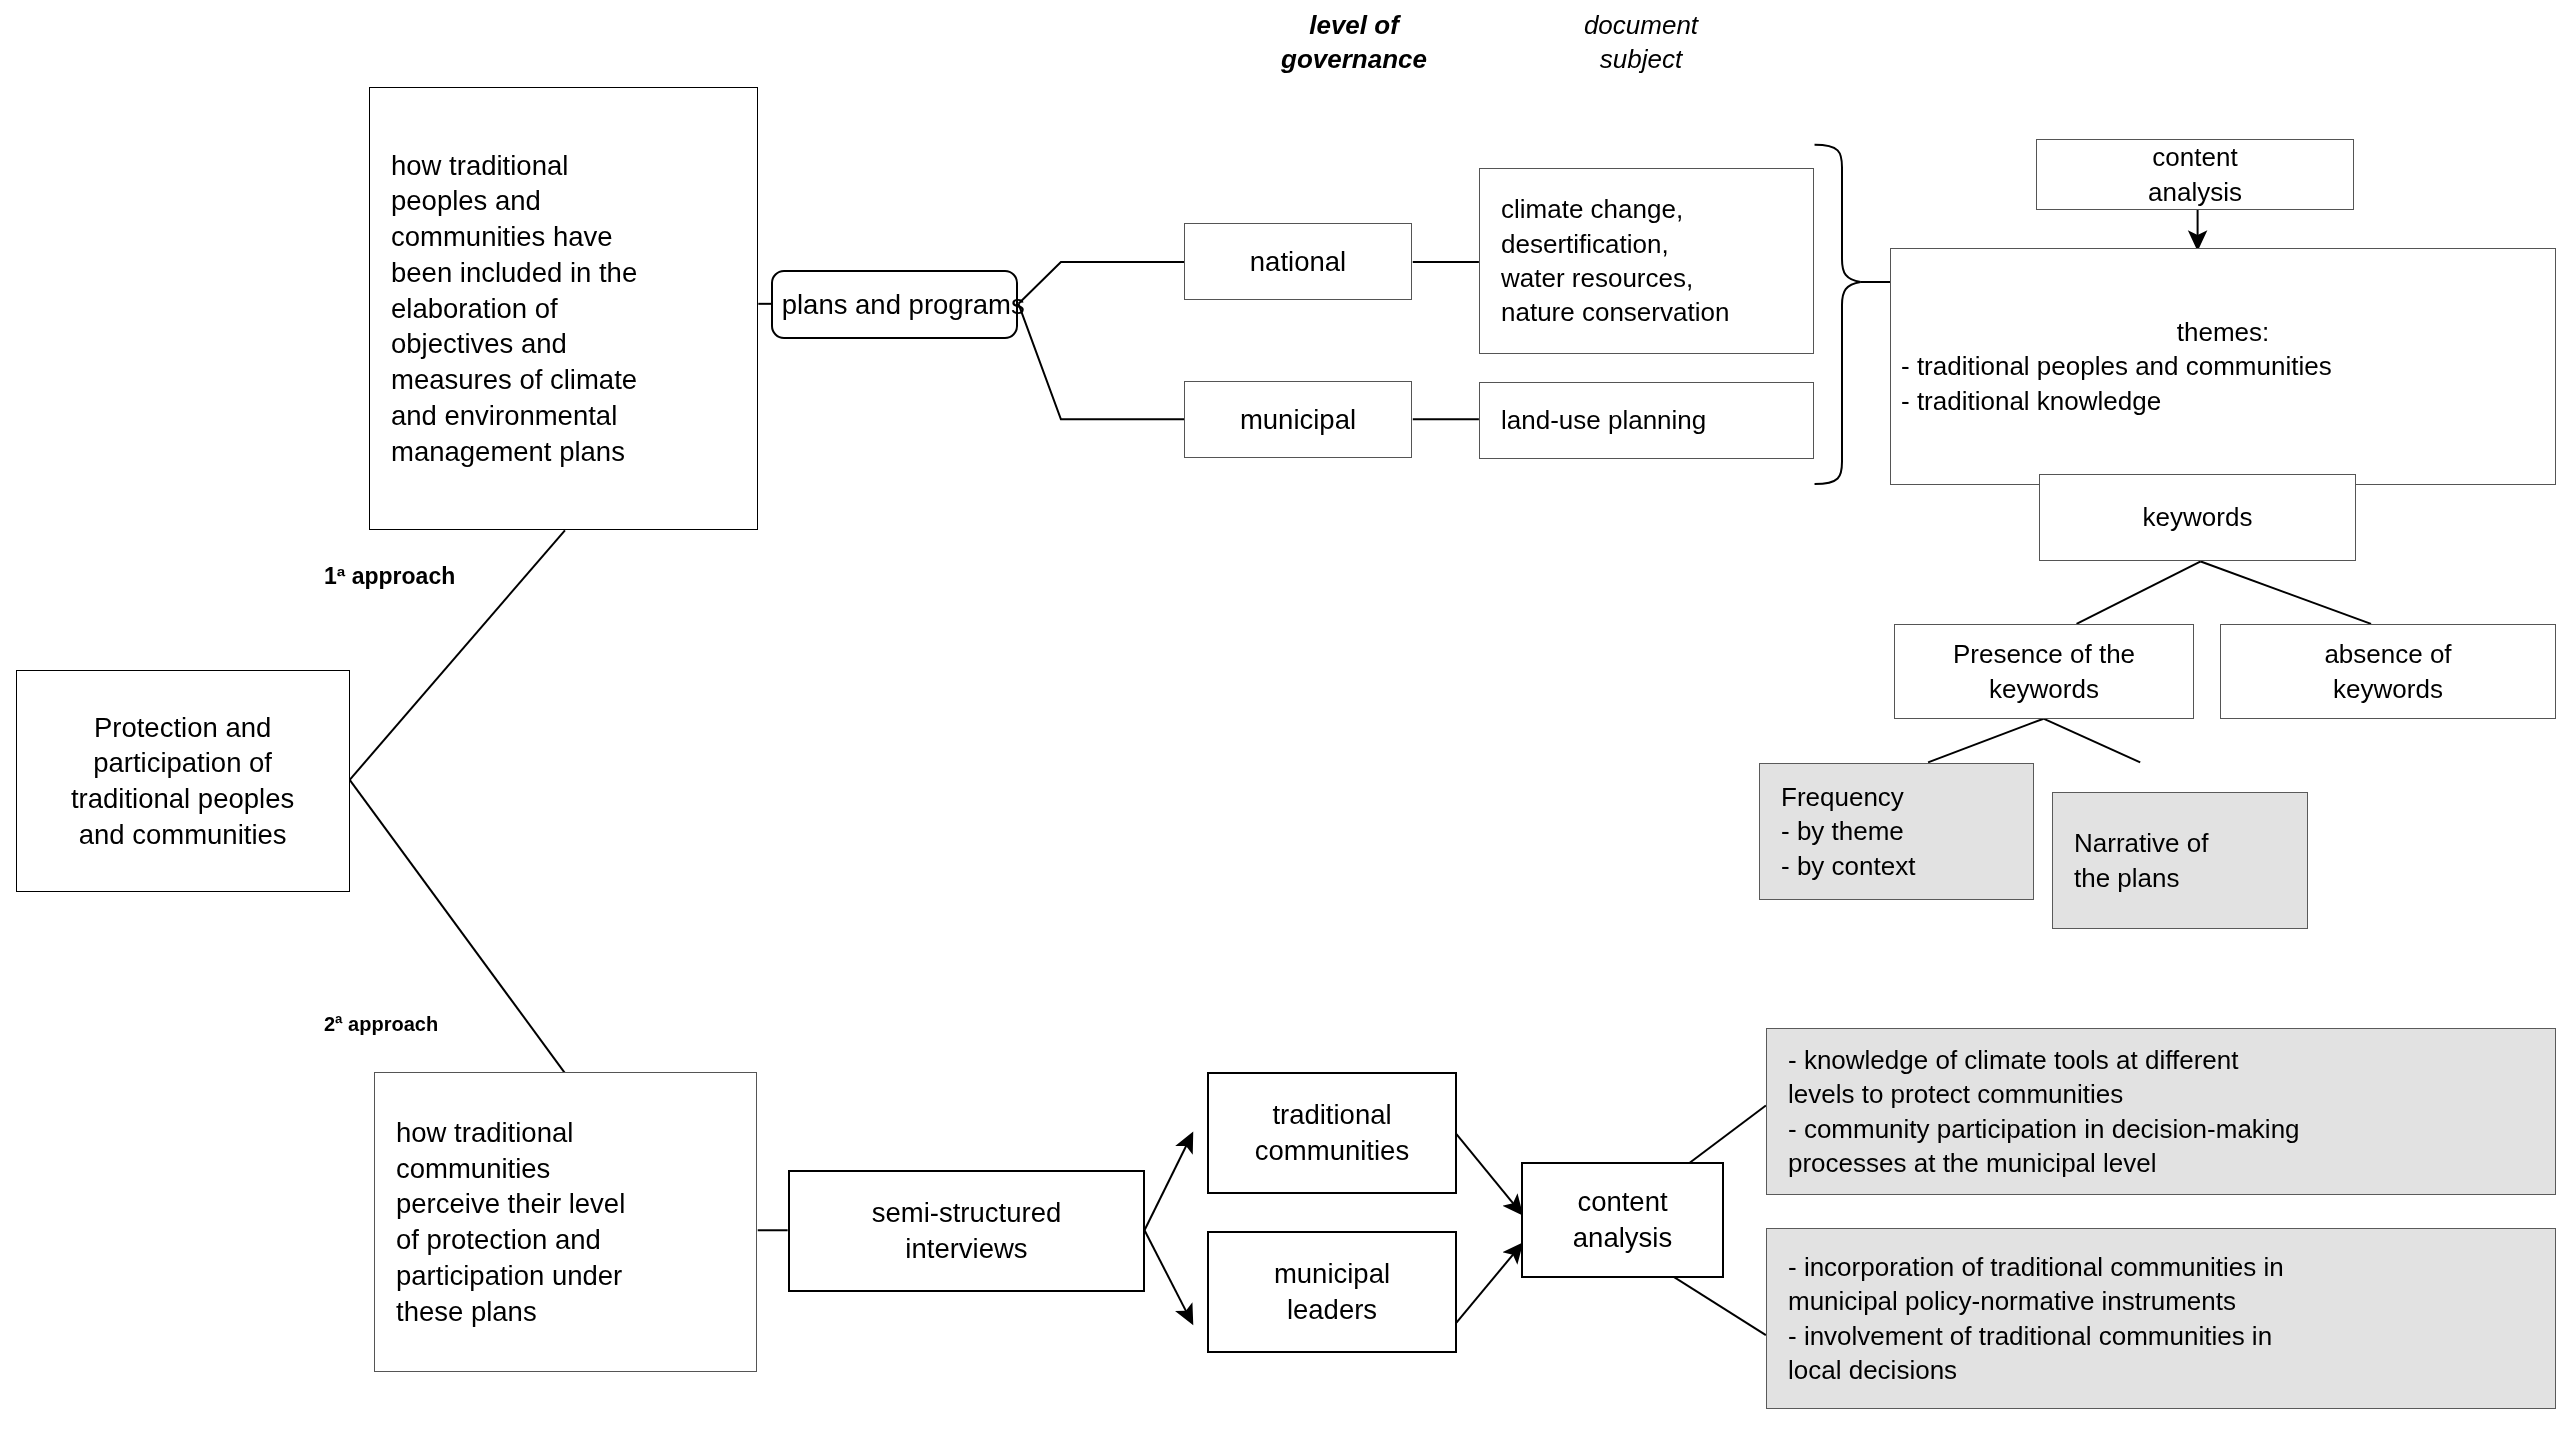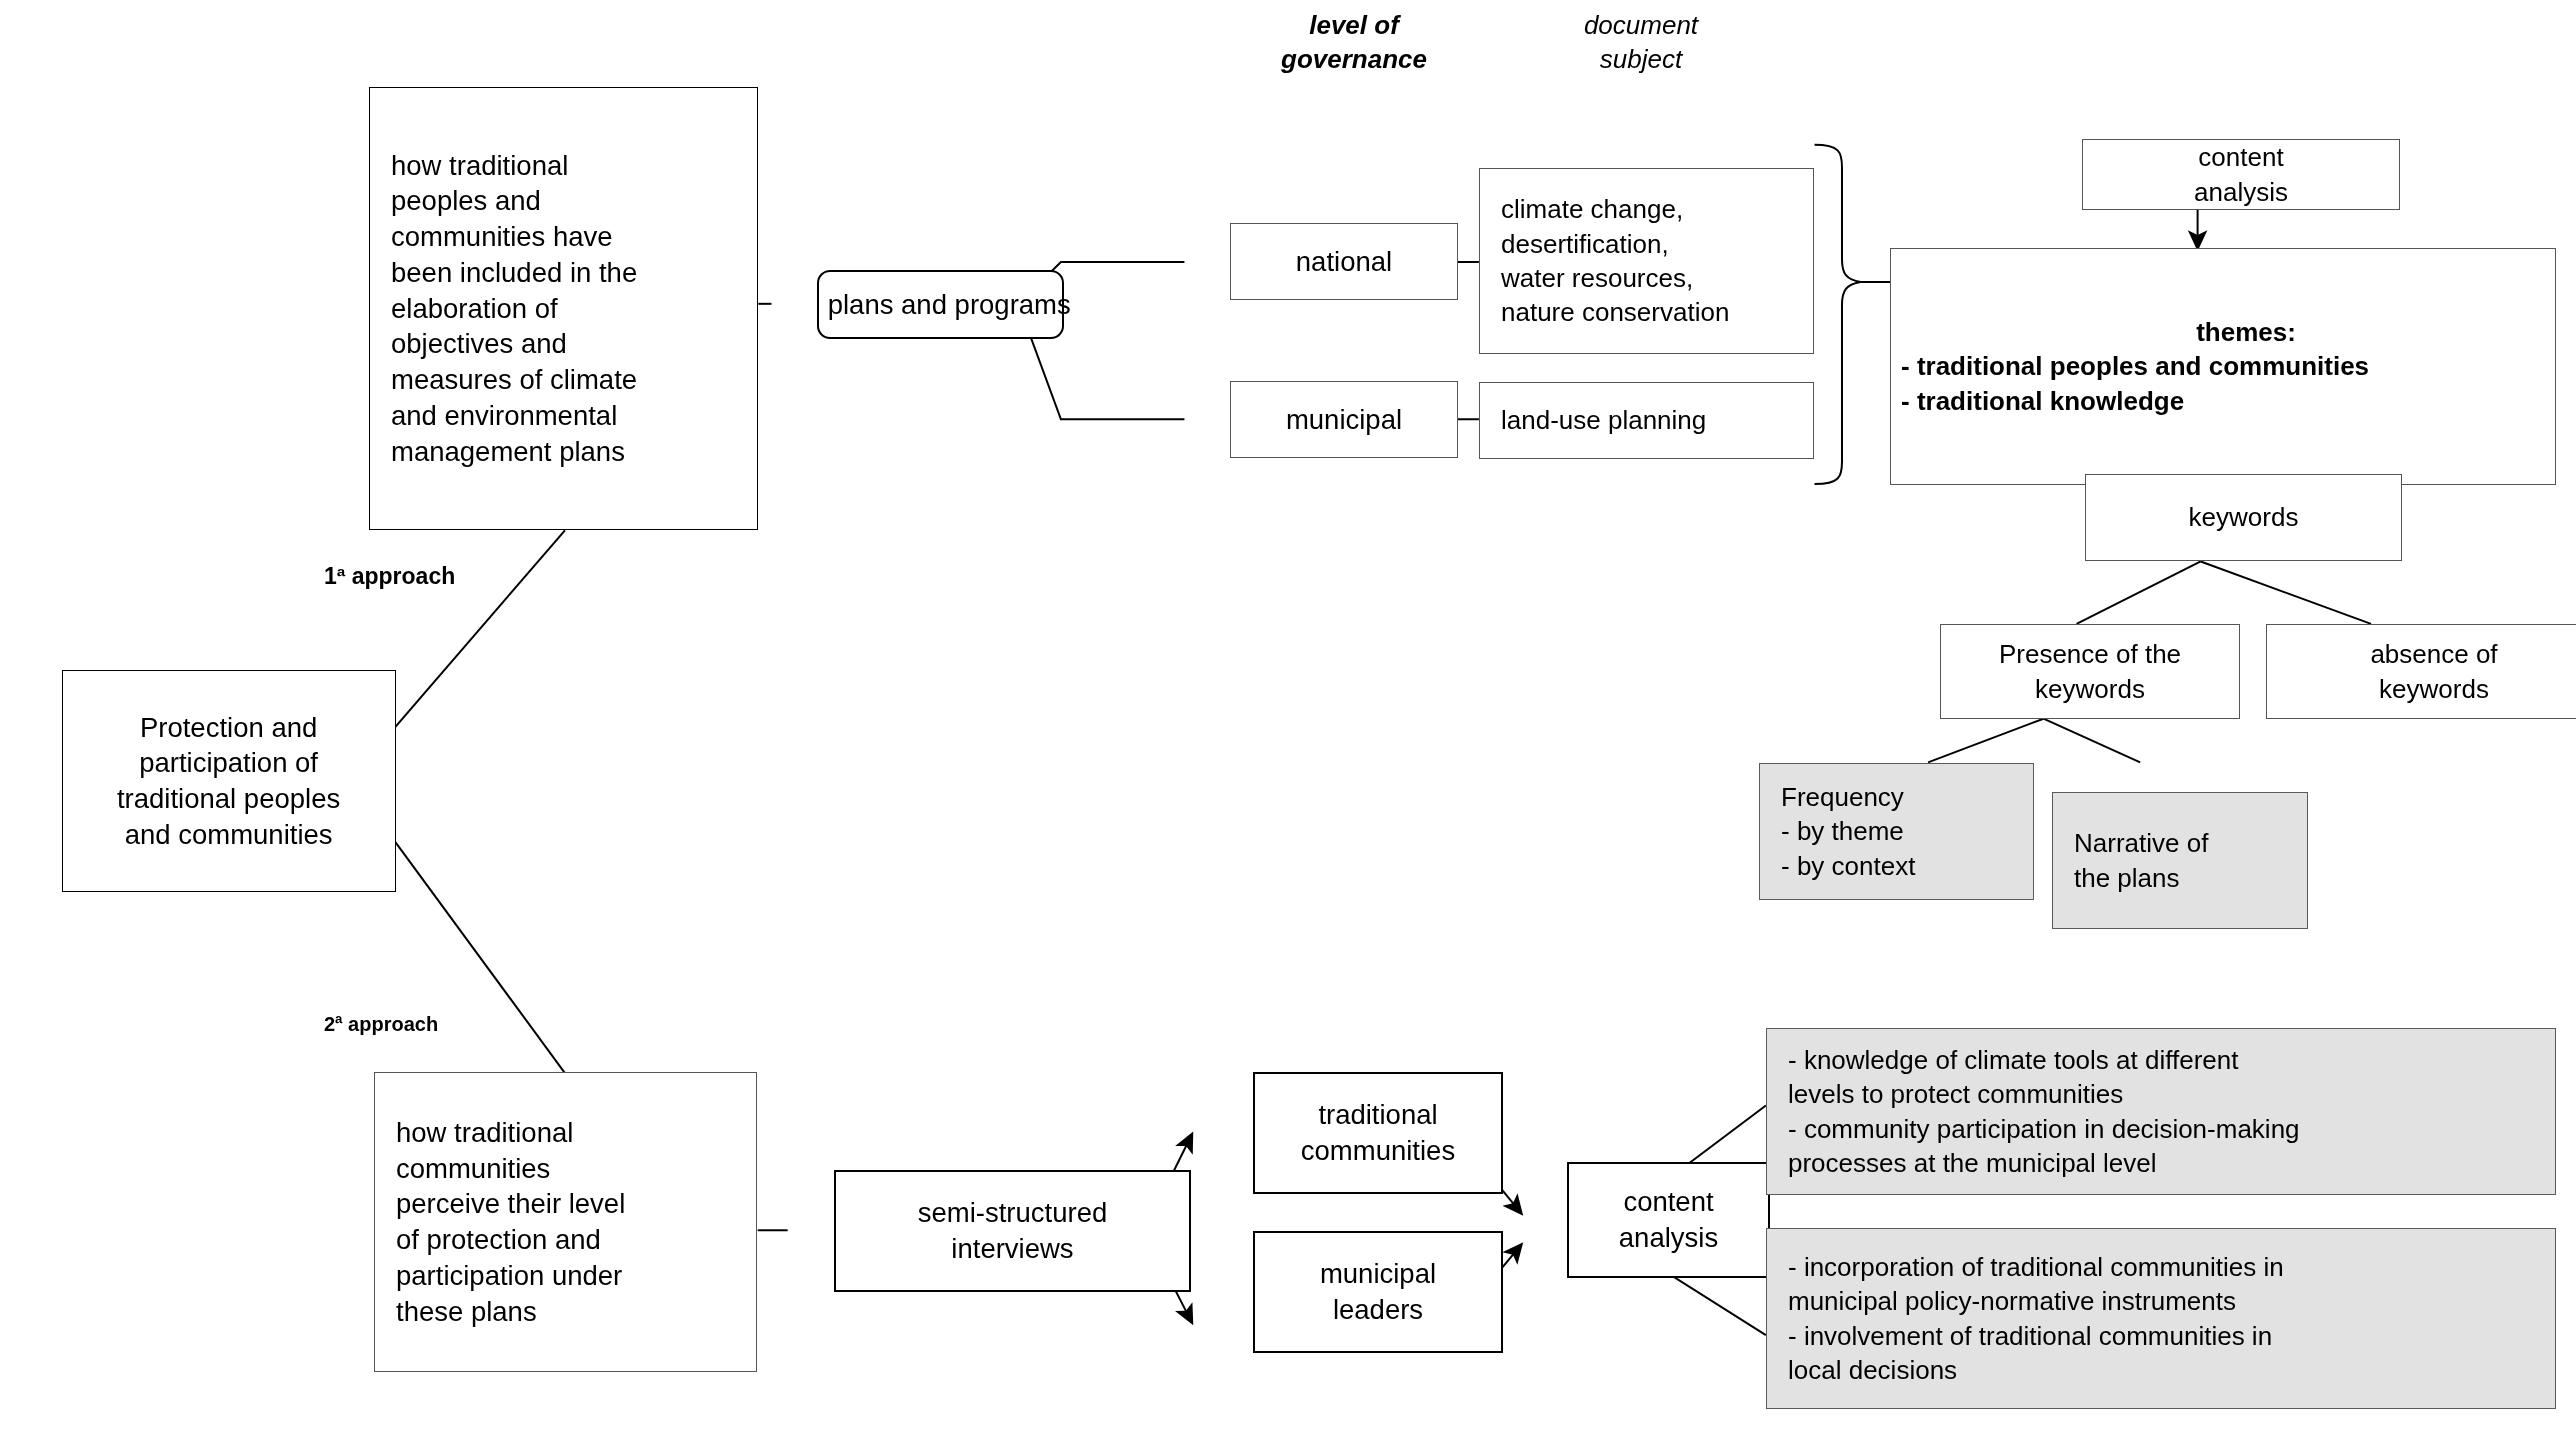--- a/index.html
+++ b/index.html
@@ -5,21 +5,21 @@
   html,body{margin:0;padding:0;background:#ffffff;}
   body{font-family:"Liberation Sans","DejaVu Sans",sans-serif;}
   #stage{position:relative;width:2576px;height:1443px;background:#fff;overflow:hidden;}
   #wires{position:absolute;inset:0;width:2576px;height:1443px;pointer-events:none;}
 
   .node{position:absolute;box-sizing:border-box;border:1.9px solid #000;background:#fff;
         display:flex;flex-direction:column;justify-content:center;color:#000;}
   .node.thin{border-width:1.9px;border-color:#555;}
   .node.shaded{background:#e2e2e2;border-color:#5a5a5a;}
   .node .ln{display:block;white-space:pre;}
-  .c-center{text-align:center;margin-left:46px;}
+  .c-center{text-align:center;}
   .c-left{text-align:left;}
   .pad-l{padding-left:21px;padding-right:8.7px;}
   .pad-c{padding-left:8.7px;padding-right:8.7px;}
 
   .caption{position:absolute;color:#000;font-weight:bold;white-space:nowrap;}
   .header{position:absolute;color:#000;font-style:italic;text-align:center;white-space:pre-line;line-height:1.22;}
   .f42{font-size:26px;line-height:1.32;}
   .f44{font-size:27.5px;line-height:1.30;}
 </style>
 </head>
@@ -125,21 +125,21 @@
 
   <div class="node thin c-left pad-l f42" style="left:1479px;top:382px;width:335px;height:77px;">
     <span class="ln">land-use planning</span>
   </div>
 
   <div class="node thin c-center pad-c f42" style="left:2036px;top:139px;width:318px;height:71px;">
     <span class="ln">content</span>
     <span class="ln">analysis</span>
   </div>
 
-  <div class="node thin f42" style="left:1890px;top:248px;width:666px;height:237px;padding:0 10px;justify-content:center;font-weight:bold;">
+  <div class="node thin f42" style="left:1890px;top:248px;width:666px;height:237px;padding:0 10px;justify-content:center;">
     <span class="ln c-center" style="text-align:center;">themes:</span>
     <span class="ln c-left" style="text-align:left;">- traditional peoples and communities</span>
     <span class="ln c-left" style="text-align:left;">- traditional knowledge</span>
   </div>
 
   <div class="node thin c-center pad-c f42" style="left:2039px;top:474px;width:317px;height:87px;">
     <span class="ln">keywords</span>
   </div>
 
   <div class="node thin c-center pad-c f42" style="left:1894px;top:624px;width:300px;height:95px;">

